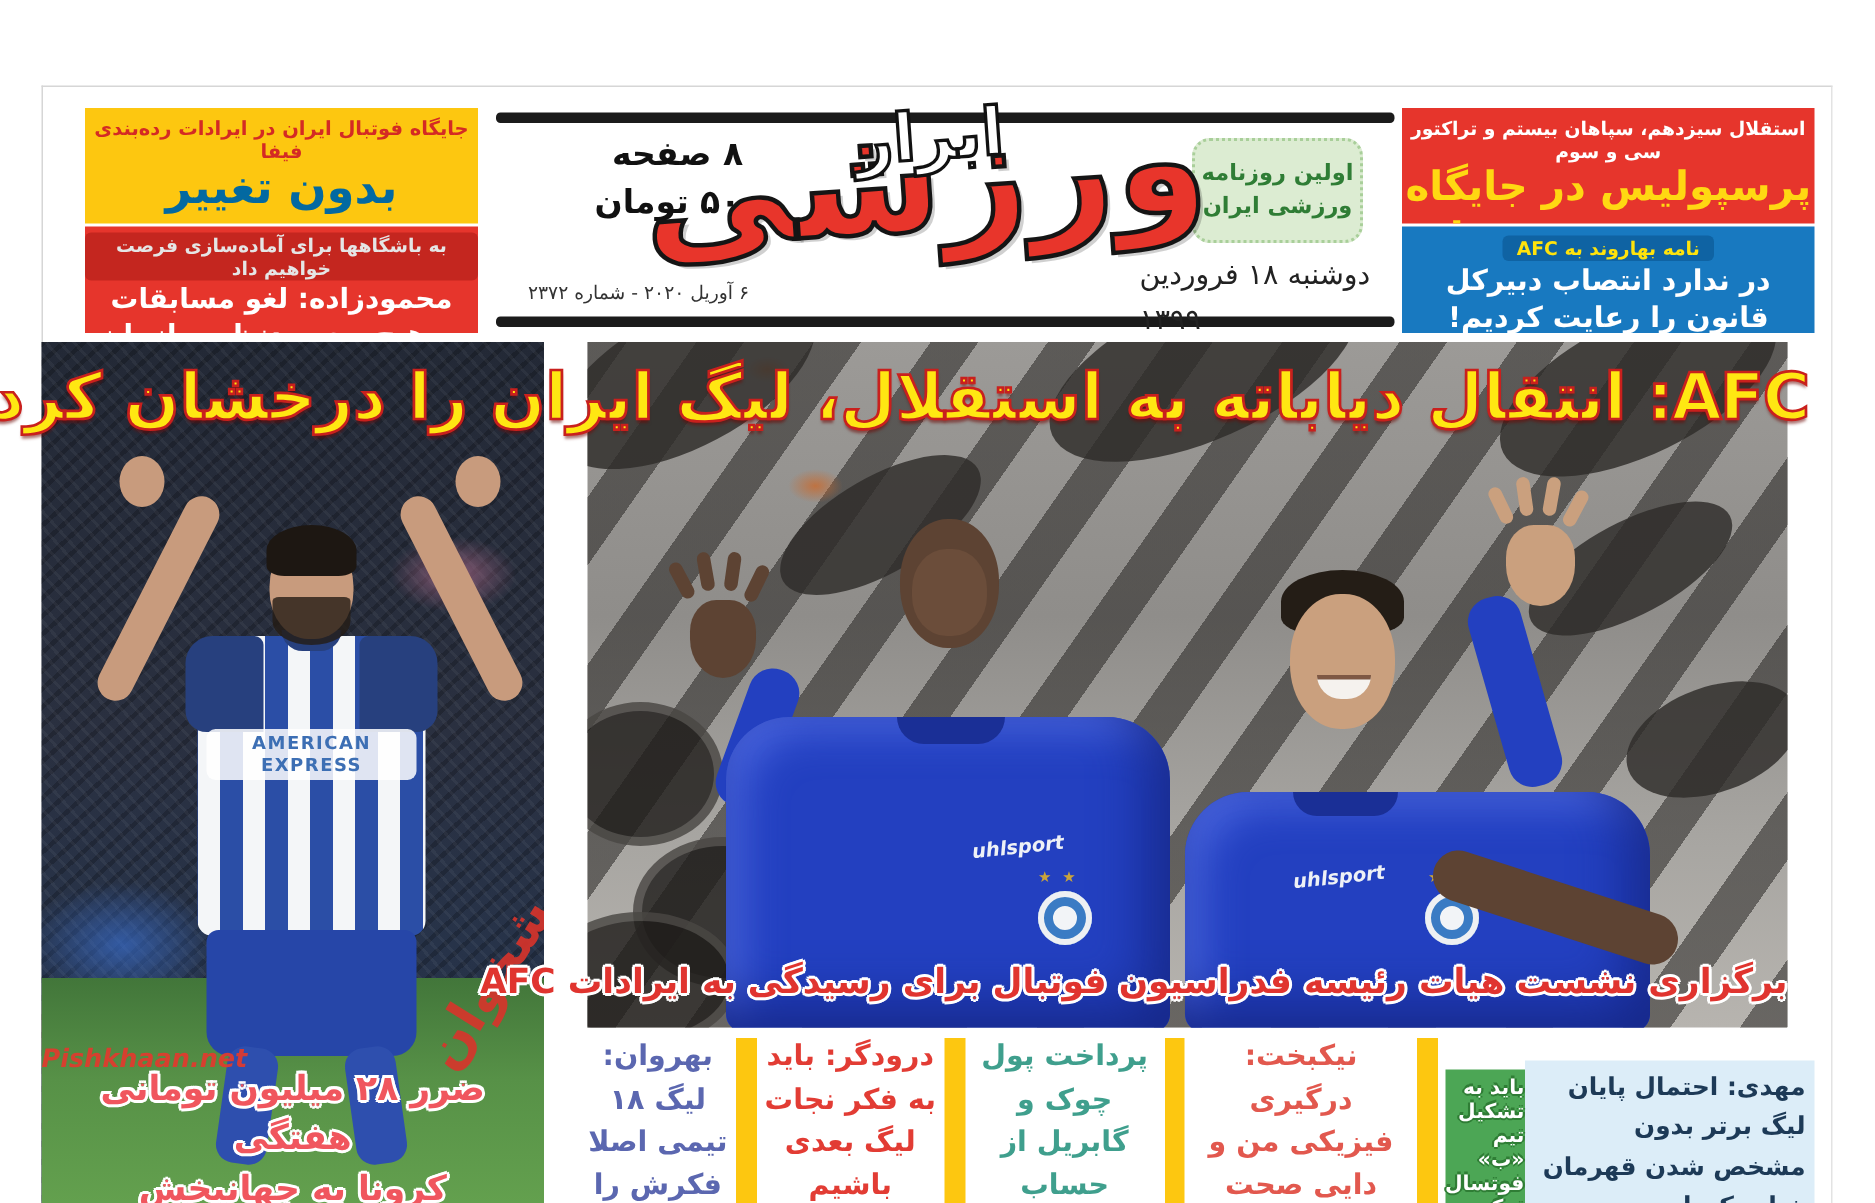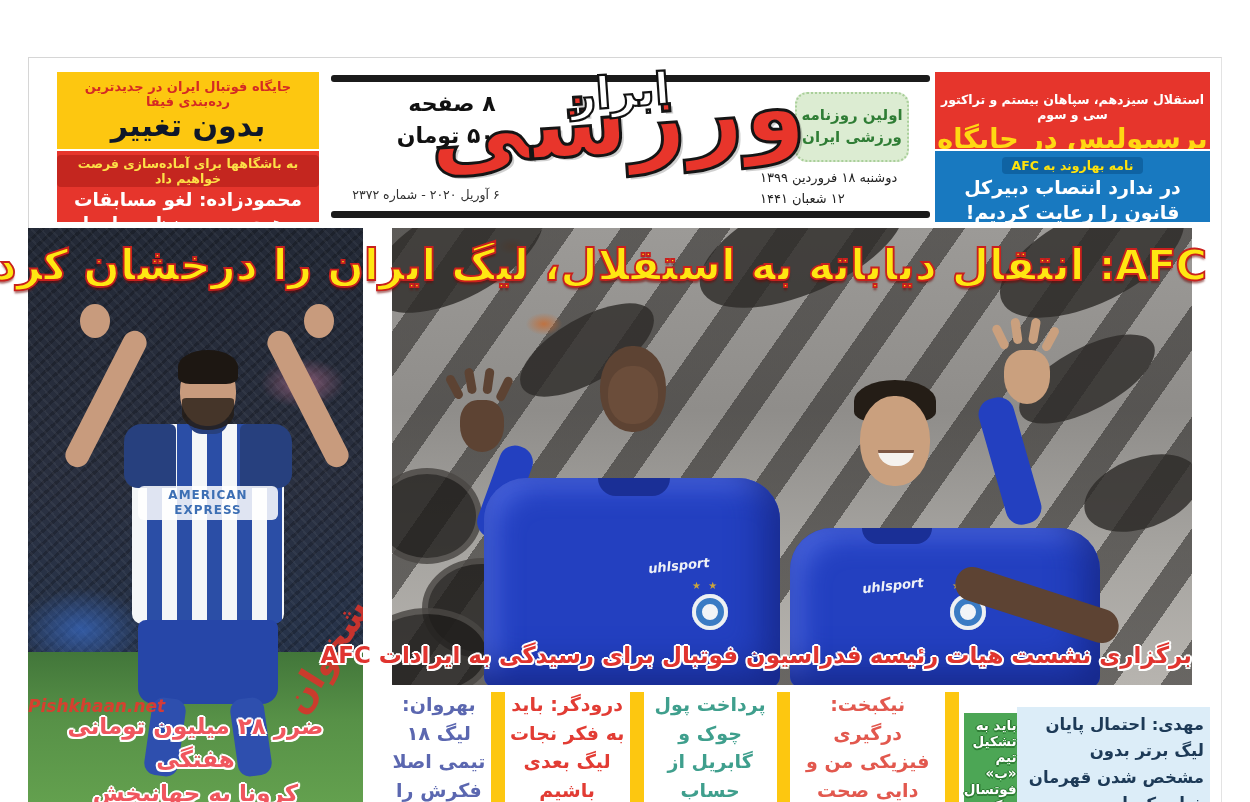--- a/index.html
+++ b/index.html
@@ -9,27 +9,27 @@
   .abs { position:absolute; }
 
   
   #frame { left:28px; top:57px; width:1194px; height:745px;
            border-left:1px solid #d6d6d6; border-top:1px solid #d6d6d6; border-right:1px solid #e3e3e3; }
 
   
   .hd-box { text-align:center; overflow:hidden; }
   #box-fifa { left:57px; top:72px; width:262px; height:77px; background:#fdc710; padding-top:7px; }
   #box-fifa .kicker { color:#d42a24; font-size:13px; font-weight:bold; }
-  #box-fifa .title  { color:#0f172a; font-size:30px; font-weight:900; line-height:1.15; }
+  #box-fifa .title  { color:#0369a1; font-size:30px; font-weight:900; line-height:1.15; }
   #box-mahmoudzadeh { left:57px; top:151px; width:262px; height:71px; background:#e6352c; padding-top:4px; }
-  #box-mahmoudzadeh .pill { display:inline-block; background:#c4261f; color:#fde047; font-size:12.5px; font-weight:bold;
+  #box-mahmoudzadeh .pill { display:inline-block; background:#c4261f; color:#e5e5e5; font-size:12.5px; font-weight:bold;
                             border-radius:4px; padding:1px 18px; margin-bottom:1px; }
   #box-mahmoudzadeh .title { color:#fff; font-size:18.5px; font-weight:bold; line-height:1.3; padding:0 6px; }
 
-  #box-perspolis { left:935px; top:72px; width:275px; height:77px; background:#e6352c; padding-top:20px; }
+  #box-perspolis { left:935px; top:72px; width:275px; height:77px; background:#e6352c; padding-top:6px; }
   #box-perspolis .kicker { color:#fff; font-size:12.5px; font-weight:bold; }
   #box-perspolis .title  { color:#ffd812; font-size:27px; font-weight:900; line-height:1.25; }
   #box-bahravand { left:935px; top:151px; width:275px; height:71px; background:#1879c0; padding-top:4px; }
   #box-bahravand .pill { display:inline-block; background:#0f63a3; color:#ffe30c; font-size:12.5px; font-weight:bold;
                          border-radius:4px; padding:1px 10px; margin-bottom:1px; }
   #box-bahravand .title { color:#fff; font-size:19px; font-weight:bold; line-height:1.3; }
 
   
   .bar { background:#1b1b1b; height:7px; border-radius:3px; }
   #bar-top    { left:331px; top:75px;  width:599px; }
@@ -37,21 +37,21 @@
   #price { left:392px; top:88px; width:120px; text-align:center; color:#111; }
   #price div { font-size:22px; font-weight:900; line-height:1.45; }
   #issue-line { left:331px; top:187px; width:190px; text-align:center; font-size:12.5px; color:#333; }
   #logo-main { left:455px; top:58px; width:350px; text-align:center; color:#e8352b; font-size:100px; font-weight:900;
                -webkit-text-stroke:3px #151515; text-shadow:3px 3px 0 #15151533; transform:rotate(-4deg); line-height:1.2; z-index:2; }
   #logo-top  { left:545px; top:66px; width:150px; text-align:center; color:#fff; font-size:44px; font-weight:900;
                -webkit-text-stroke:2.2px #111; transform:rotate(-4deg); z-index:3; }
   #badge-first { left:795px; top:92px; width:114px; height:70px; background:#dcecd2; border:2px dotted #a9cf9a;
                  border-radius:12px; display:flex; flex-direction:column; align-items:center; justify-content:center;
                  color:#2f7d35; font-size:15px; font-weight:800; line-height:1.45; text-align:center; }
-  #dates { left:760px; top:168px; width:170px; text-align:left; direction:rtl; font-size:13px; color:#222; line-height:1.6; }
+  #dates { left:760px; top:168px; width:170px; text-align:left; direction:rtl; font-size:19px; color:#222; line-height:1.6; }
 
   
   #photo-left { left:28px; top:228px; width:335px; height:574px; overflow:hidden;
     background:
       radial-gradient(60px 36px at 82% 27%, #a06583cc, transparent 70%),
       radial-gradient(90px 60px at 16% 70%, #3a6fd0aa, transparent 70%),
       radial-gradient(70px 40px at 10% 80%, #d07a30aa, transparent 70%),
       repeating-linear-gradient(48deg, rgba(255,255,255,.045) 0 2px, transparent 2px 7px),
       repeating-linear-gradient(-42deg, rgba(0,0,0,.20) 0 3px, transparent 3px 9px),
       linear-gradient(180deg, #232936 0%, #2a3040 45%, #273349 70%, #253047 100%);
@@ -137,21 +137,21 @@
   #col-behravan { width:96px; color:#5b67b0; font-size:19px; line-height:1.5; padding-top:2px;
     text-shadow:-1.5px 0 0 #fff, 1.5px 0 0 #fff, 0 -1.5px 0 #fff, 0 1.5px 0 #fff; }
 </style>
 </head>
 <body>
 
 <div id="page">
   <div id="frame" class="abs"></div>
 
   <div id="box-fifa" class="abs hd-box">
-    <div class="kicker">جایگاه فوتبال ایران در جدیدترین رده‌بندی فیفا</div>
+    <div class="kicker">جایگاه فوتبال ایران در ایرادات رده‌بندی فیفا</div>
     <div class="title">بدون تغییر</div>
   </div>
   <div id="box-mahmoudzadeh" class="abs hd-box">
     <span class="pill">به باشگاهها برای آماده‌سازی فرصت خواهیم داد</span>
     <div class="title">محمودزاده: لغو مسابقات به هیچ وجه مدنظر سازمان لیگ نیست</div>
   </div>
 
   <div id="bar-top" class="abs bar"></div>
   <div id="bar-bottom" class="abs bar"></div>
 

